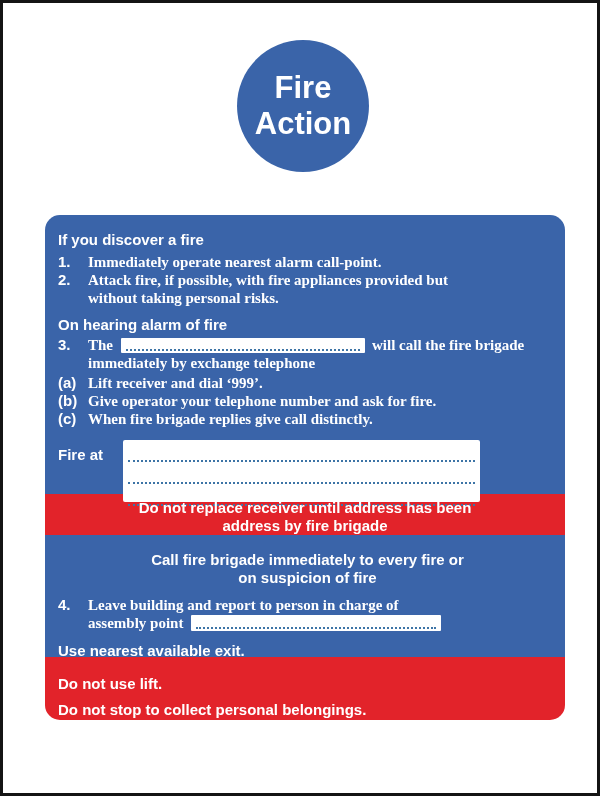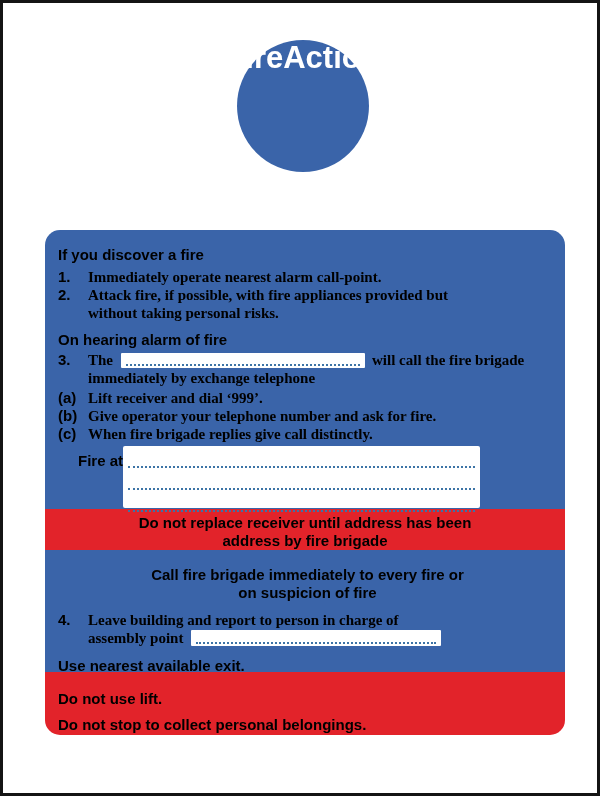--- a/index.html
+++ b/index.html
@@ -12,29 +12,29 @@
     overflow:hidden;
     font-family:"Liberation Sans", sans-serif;
     font-weight:700;
     -webkit-font-smoothing:antialiased;
   }
   
   .badge{
     position:absolute;left:234px;top:37px;
     width:132px;height:132px;border-radius:50%;
     background:#3a64a9;color:#ffffff;
-    display:flex;flex-direction:row;justify-content:center;
+    display:flex;flex-direction:column;justify-content:center;
     text-align:center;font-size:31px;line-height:36px;
   }
   
   .panel{
-    position:absolute;left:42px;top:227px;
+    position:absolute;left:42px;top:212px;
     width:520px;height:505px;
     border-radius:15px;overflow:hidden;
-    color:#000000;font-size:15px;line-height:18px;
+    color:#ffffff;font-size:15px;line-height:18px;
   }
   .blue{background:#3a64a9;}
   .red{background:#e2232a;}
   .sec{box-sizing:border-box;padding-left:13px;padding-right:8px;}
   .sec1{height:279px;padding-top:16px;}
   .band1{height:41px;text-align:center;padding-top:5px;box-sizing:border-box;}
   .sec2{height:122px;padding-top:16px;}
   .foot{height:101px;padding-top:14px;box-sizing:border-box;padding-left:13px;}
   .row{display:flex;}
   .num{width:30px;flex:none;}
@@ -50,21 +50,21 @@
   .dotbox{
     display:inline-block;background:#ffffff;position:relative;
     vertical-align:-3px;border-radius:1px;
   }
   .dotbox::after{
     content:"";position:absolute;left:5px;right:5px;bottom:2px;
     border-bottom:2px dotted #3d74a6;
   }
   .box3{width:244px;height:15px;}
   .box4{width:250px;height:16px;}
-  .fireat-row{display:flex;margin-top:3px;text-align:right;}
+  .fireat-row{display:flex;margin-top:12px;}
   .fireat-label{width:65px;flex:none;padding-top:6px;}
   .fireat-box{
     width:357px;height:62px;background:#ffffff;border-radius:2px;
     box-sizing:border-box;padding:0 5px;
   }
   .fill-line{height:20px;border-bottom:2px dotted #3d74a6;}
 </style>
 </head>
 <body>
 

